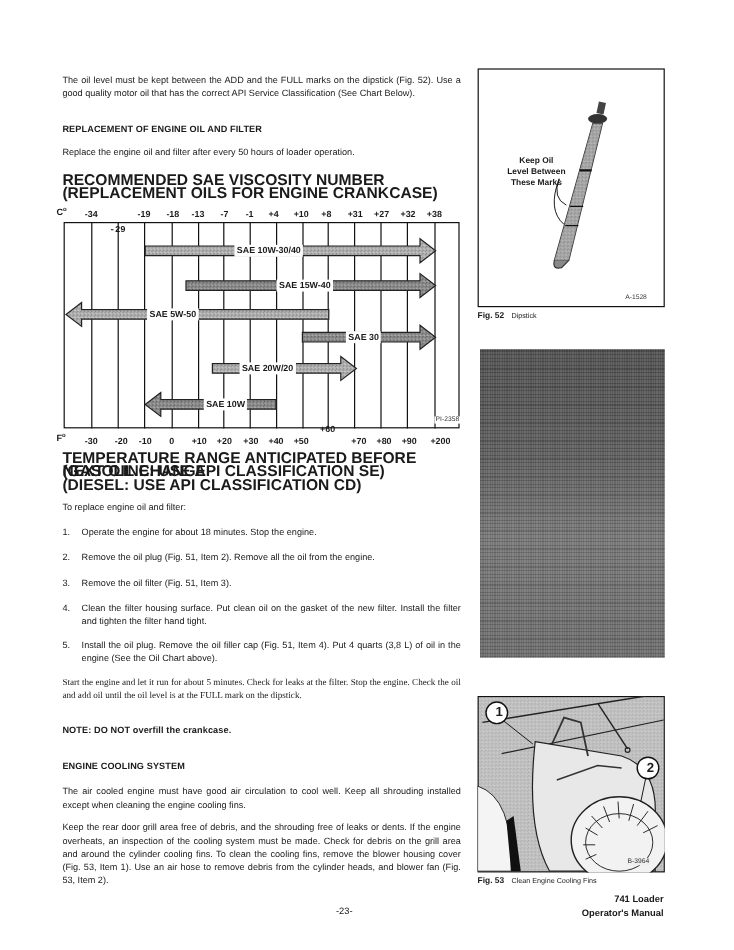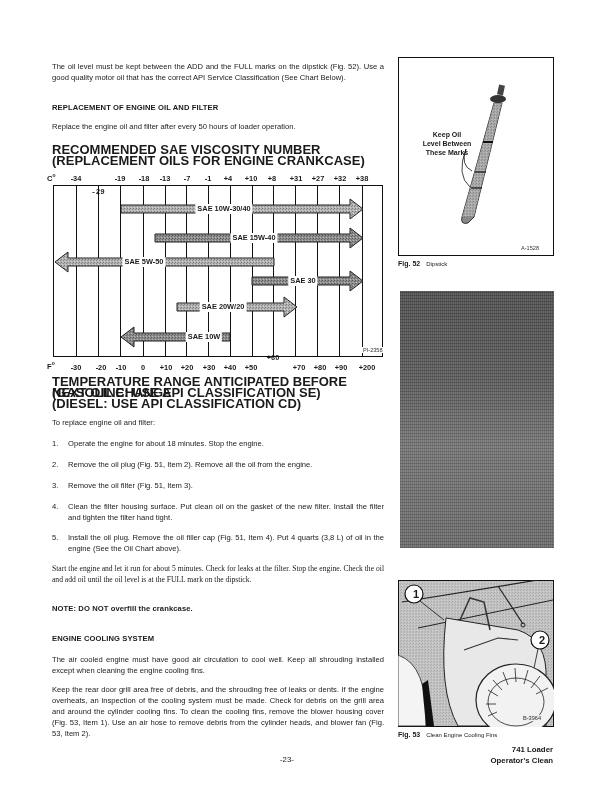--- a/index.html
+++ b/index.html
@@ -112,21 +112,21 @@
   <polygon points="125,107 232,107 232,101 245,111 232,121 232,115 125,115" fill="url(#stip)" stroke="#222" stroke-width="1"></polygon>
 
   <polygon points="69,141 82,131 82,137 178,137 178,145 82,145 82,151" fill="url(#stipDark)" stroke="#222" stroke-width="1"></polygon>
 </svg>
 
 <span class="bar-label abs" style="left:224px; top:204px;">SAE 10W-30/40</span>
 <span class="bar-label abs" style="left:254px; top:233px;">SAE 15W-40</span>
 <span class="bar-label abs" style="left:144px; top:257px;">SAE 5W-50</span>
 <span class="bar-label abs" style="left:303px; top:276px;">SAE 30</span>
 <span class="bar-label abs" style="left:223px; top:302px;">SAE 20W/20</span>
-<span class="bar-label abs" style="left:188px; top:332px;margin-left:16px;">SAE 10W</span>
+<span class="bar-label abs" style="left:188px; top:332px;">SAE 10W</span>
 
 <span class="fig-code" style="left:362px; top:347px; background:#fff; padding:0 1px;">PI-2358</span>
 
 <div class="axis-unit" style="left:47px; top:360px;">
   <span>F</span><sup>o</sup>
 </div>
 <div>
   <span class="tick" style="left:76px; top:363px;">-30</span>
   <span class="tick" style="left:101px; top:363px;">-20</span>
   <span class="tick" style="left:121px; top:363px;">-10</span>
@@ -246,14 +246,14 @@
 <span class="abs" style="left:410px; top:588px; width:12px; font-size:11px; font-weight:bold; text-align:center;">1</span>
 <span class="abs" style="left:536px; top:634px; width:12px; font-size:11px; font-weight:bold; text-align:center;">2</span>
 <span class="fig-code" style="left:522px; top:715px; background:#eee; padding:0 1px;">B-3964</span>
 <div class="abs fig-caption" style="left:398px; top:731px;">
   <b>Fig. 53</b><span>Clean Engine Cooling Fins</span>
 </div>
 
 <div class="abs footer-c" style="left:280px; top:755px;">-23-</div>
 <div class="abs footer-r" style="left:440px; top:744px; width:113px;">
   <div>741 Loader</div>
-  <div>Operator's Clean</div>
+  <div>Operator's Manual</div>
 </div>
 
 </body></html>

